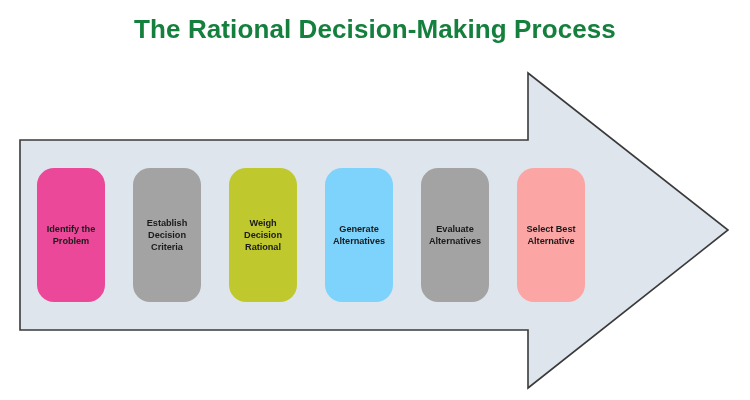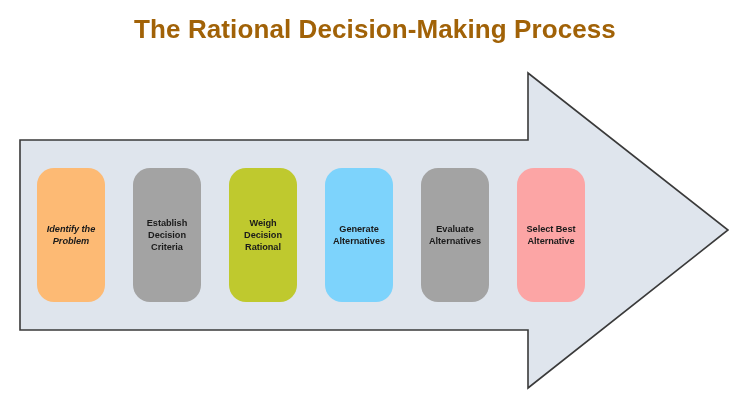--- a/index.html
+++ b/index.html
@@ -23,21 +23,21 @@
   }
   #diagram-title {
     position: absolute;
     top: 14px;
     left: 0;
     width: 750px;
     text-align: center;
     font-size: 26px;
     font-weight: bold;
     letter-spacing: 0.1px;
-    color: #a16207;
+    color: #15803d;
     white-space: nowrap;
   }
   #arrow-layer {
     position: absolute;
     top: 0;
     left: 0;
     width: 750px;
     height: 400px;
   }
   #stage-row {
@@ -75,21 +75,21 @@
 <div id="diagram-canvas">
 
   <div id="diagram-title">The Rational Decision-Making Process</div>
 
   <svg id="arrow-layer" viewBox="0 0 750 400">
     <polygon points="20,140 528,140 528,73 728,230 528,388 528,330 20,330" fill="#DFE5ED" stroke="#3A3A3A" stroke-width="1.6" stroke-linejoin="miter"></polygon>
   </svg>
 
   <div id="stage-row">
 
-    <div class="stage-box" style="background-color: #fdba74; font-style: italic;">
+    <div class="stage-box" style="background-color: #ec4899;">
       <span class="stage-label">Identify the
 Problem</span>
     </div>
 
     <div class="stage-box" style="background-color: #a3a3a3;">
       <span class="stage-label">Establish
 Decision
 Criteria</span>
     </div>
 

